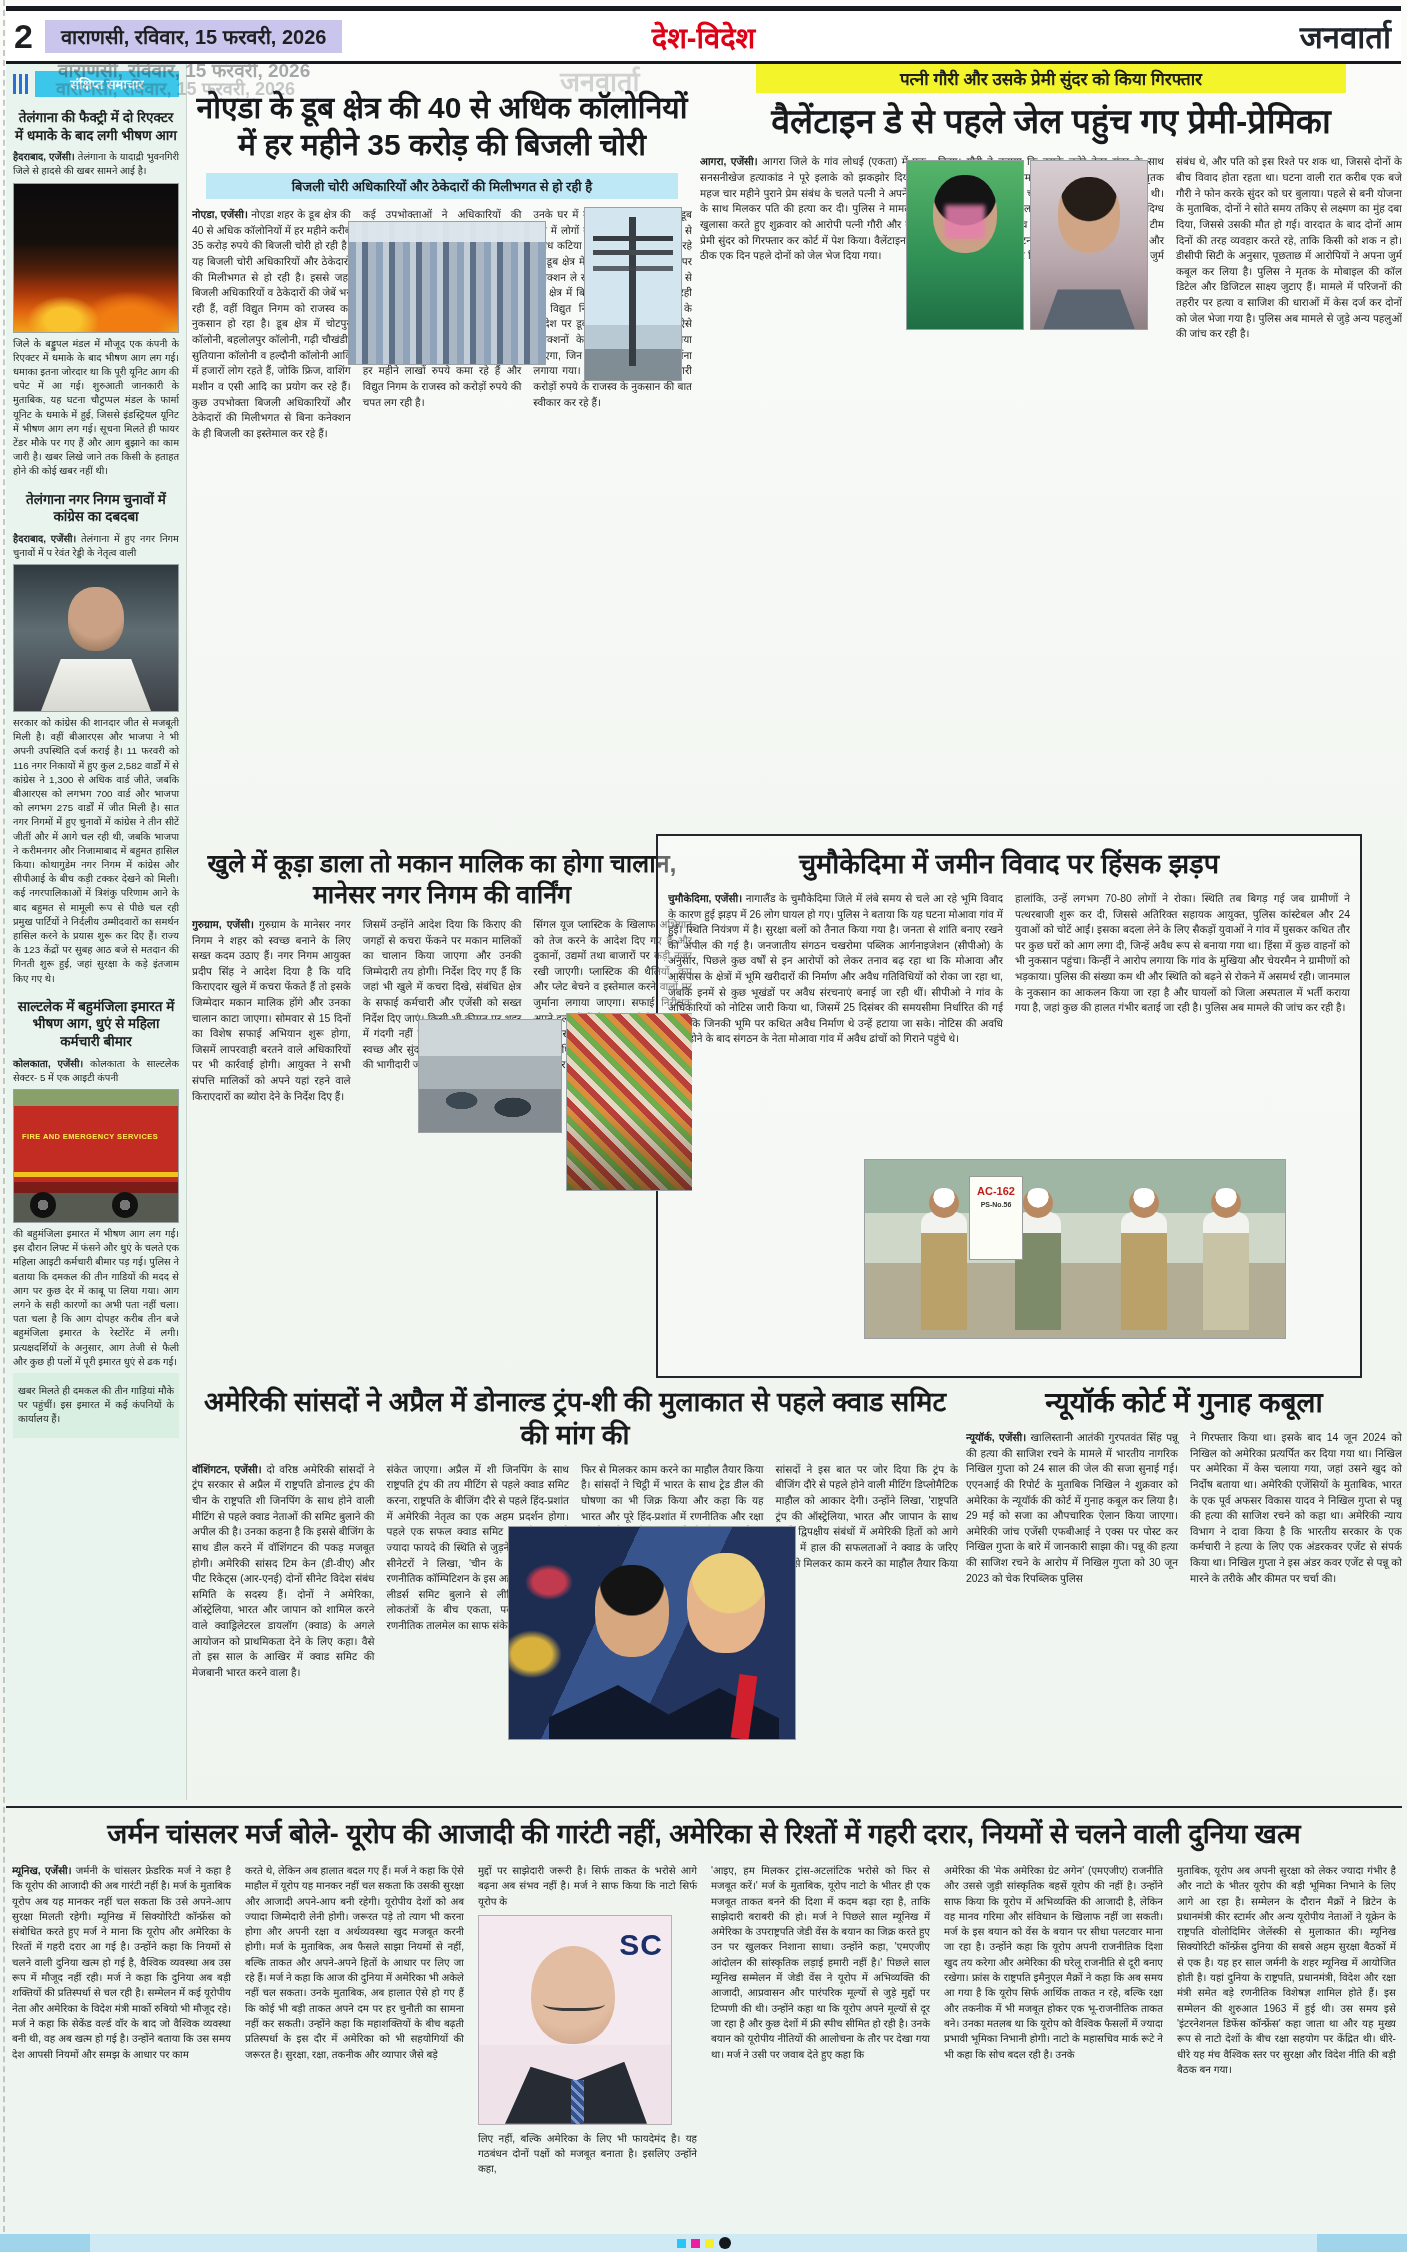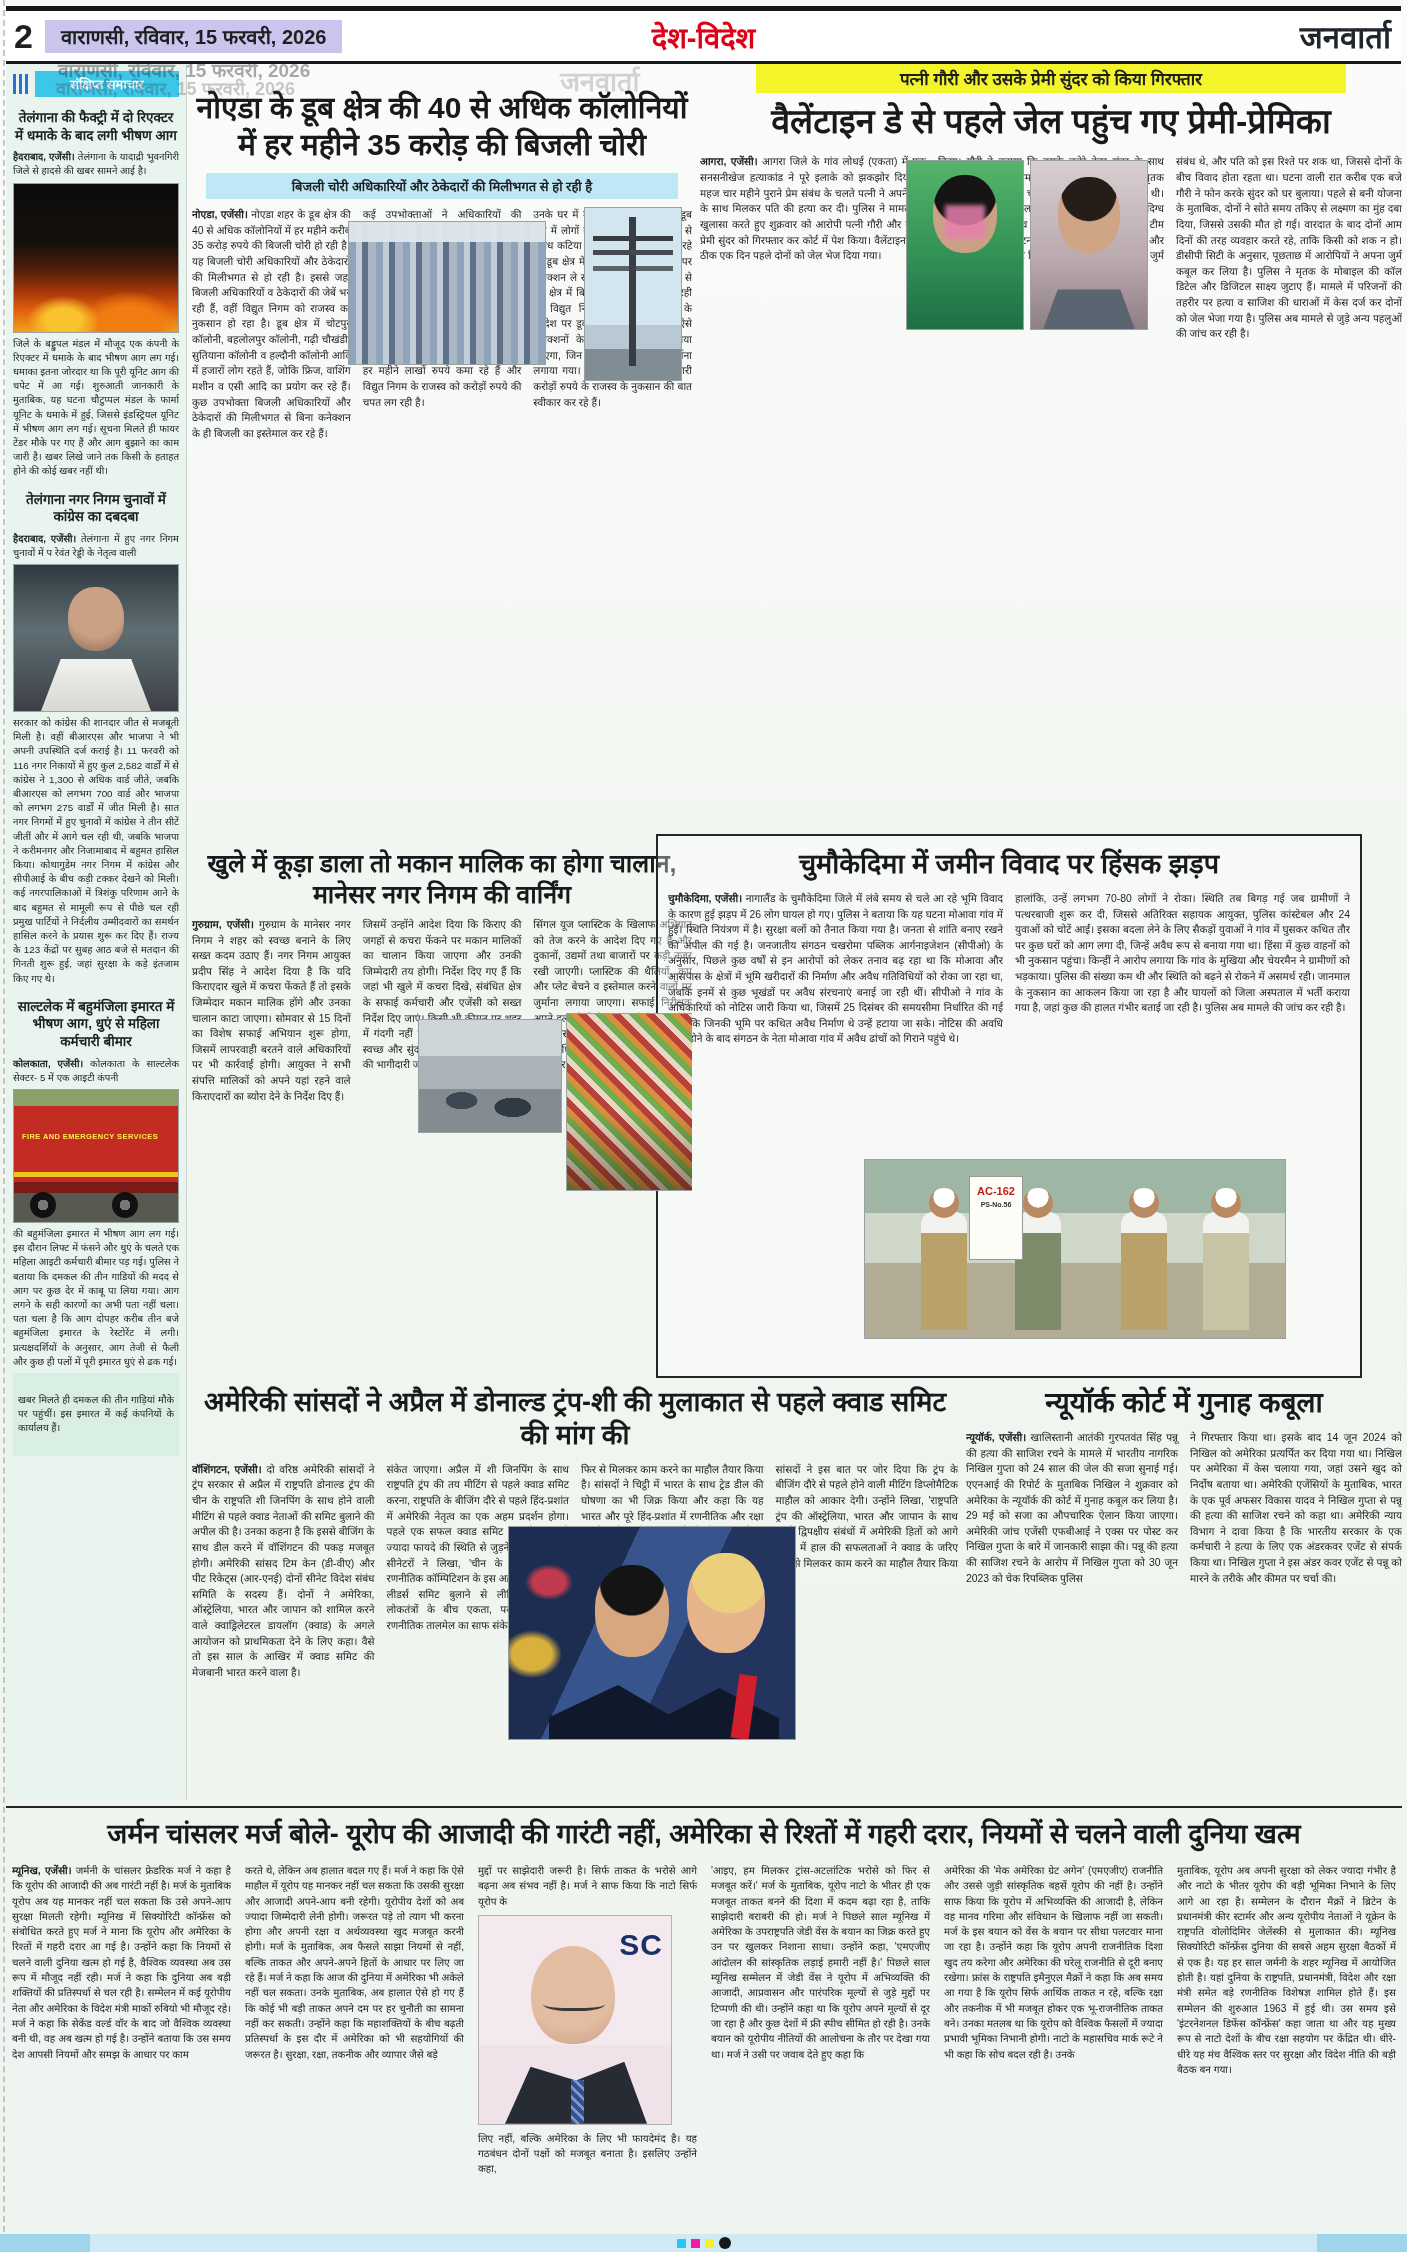--- a/index.html
+++ b/index.html
@@ -37,21 +37,21 @@
   
   .sidebar{left:6px;top:64px;width:181px;height:1736px;background:var(--sidebarbg);
            padding:5px 7px;border-right:1px solid #c9d4cc;}
   .sb-title{display:flex;align-items:center;margin:2px 0 6px;}
   .bars-icon{width:17px;height:20px;margin-right:5px;
              background:repeating-linear-gradient(90deg,#2a6fd6 0 3px,transparent 3px 6px);}
   .sb-title-label{flex:1;background:var(--cyanbar);color:#fff;font-weight:900;font-size:13px;
                   text-align:center;padding:4px 0;}
   .sb-h{font-size:13.5px;font-weight:900;text-align:center;line-height:1.3;margin:12px 2px 6px;}
   .sb-p{font-size:9.8px;line-height:1.45;text-align:justify;margin:4px 0;}
-  .mintbox{background:var(--mint);padding:20px 5px;}
+  .mintbox{background:var(--mint);padding:11px 5px;}
   .ph-fire{height:148px;background:
      radial-gradient(60px 40px at 30% 92%,#f8c32c 0 30%,transparent 60%),
      radial-gradient(70px 50px at 70% 96%,#f07c12 0 40%,transparent 70%),
      linear-gradient(180deg,#0b0b0d 0%,#16100c 40%,#4f1f0a 58%,#a33509 72%,#df5f0e 85%,#f3a21b 100%);}
   .ph-leader{height:146px;background:linear-gradient(180deg,#2f3a40,#5f6e74 45%,#3c4046);}
   .ph-leader::before{content:"";position:absolute;left:50%;top:22px;width:56px;height:64px;margin-left:-28px;
      background:radial-gradient(circle at 50% 35%,#caa184 0 55%,#8a6a50 100%);border-radius:46%;}
   .ph-leader::after{content:"";position:absolute;left:50%;bottom:0;width:110px;height:52px;margin-left:-55px;
      background:linear-gradient(180deg,#f2f2ee,#d8d8d2);clip-path:polygon(18% 0,82% 0,100% 100%,0 100%);}
   .ph-truck{height:132px;background:linear-gradient(180deg,#8aa06b 0 12%,#c22c23 12% 70%,#7b1d16 70% 78%,#565a50 78% 100%);}

